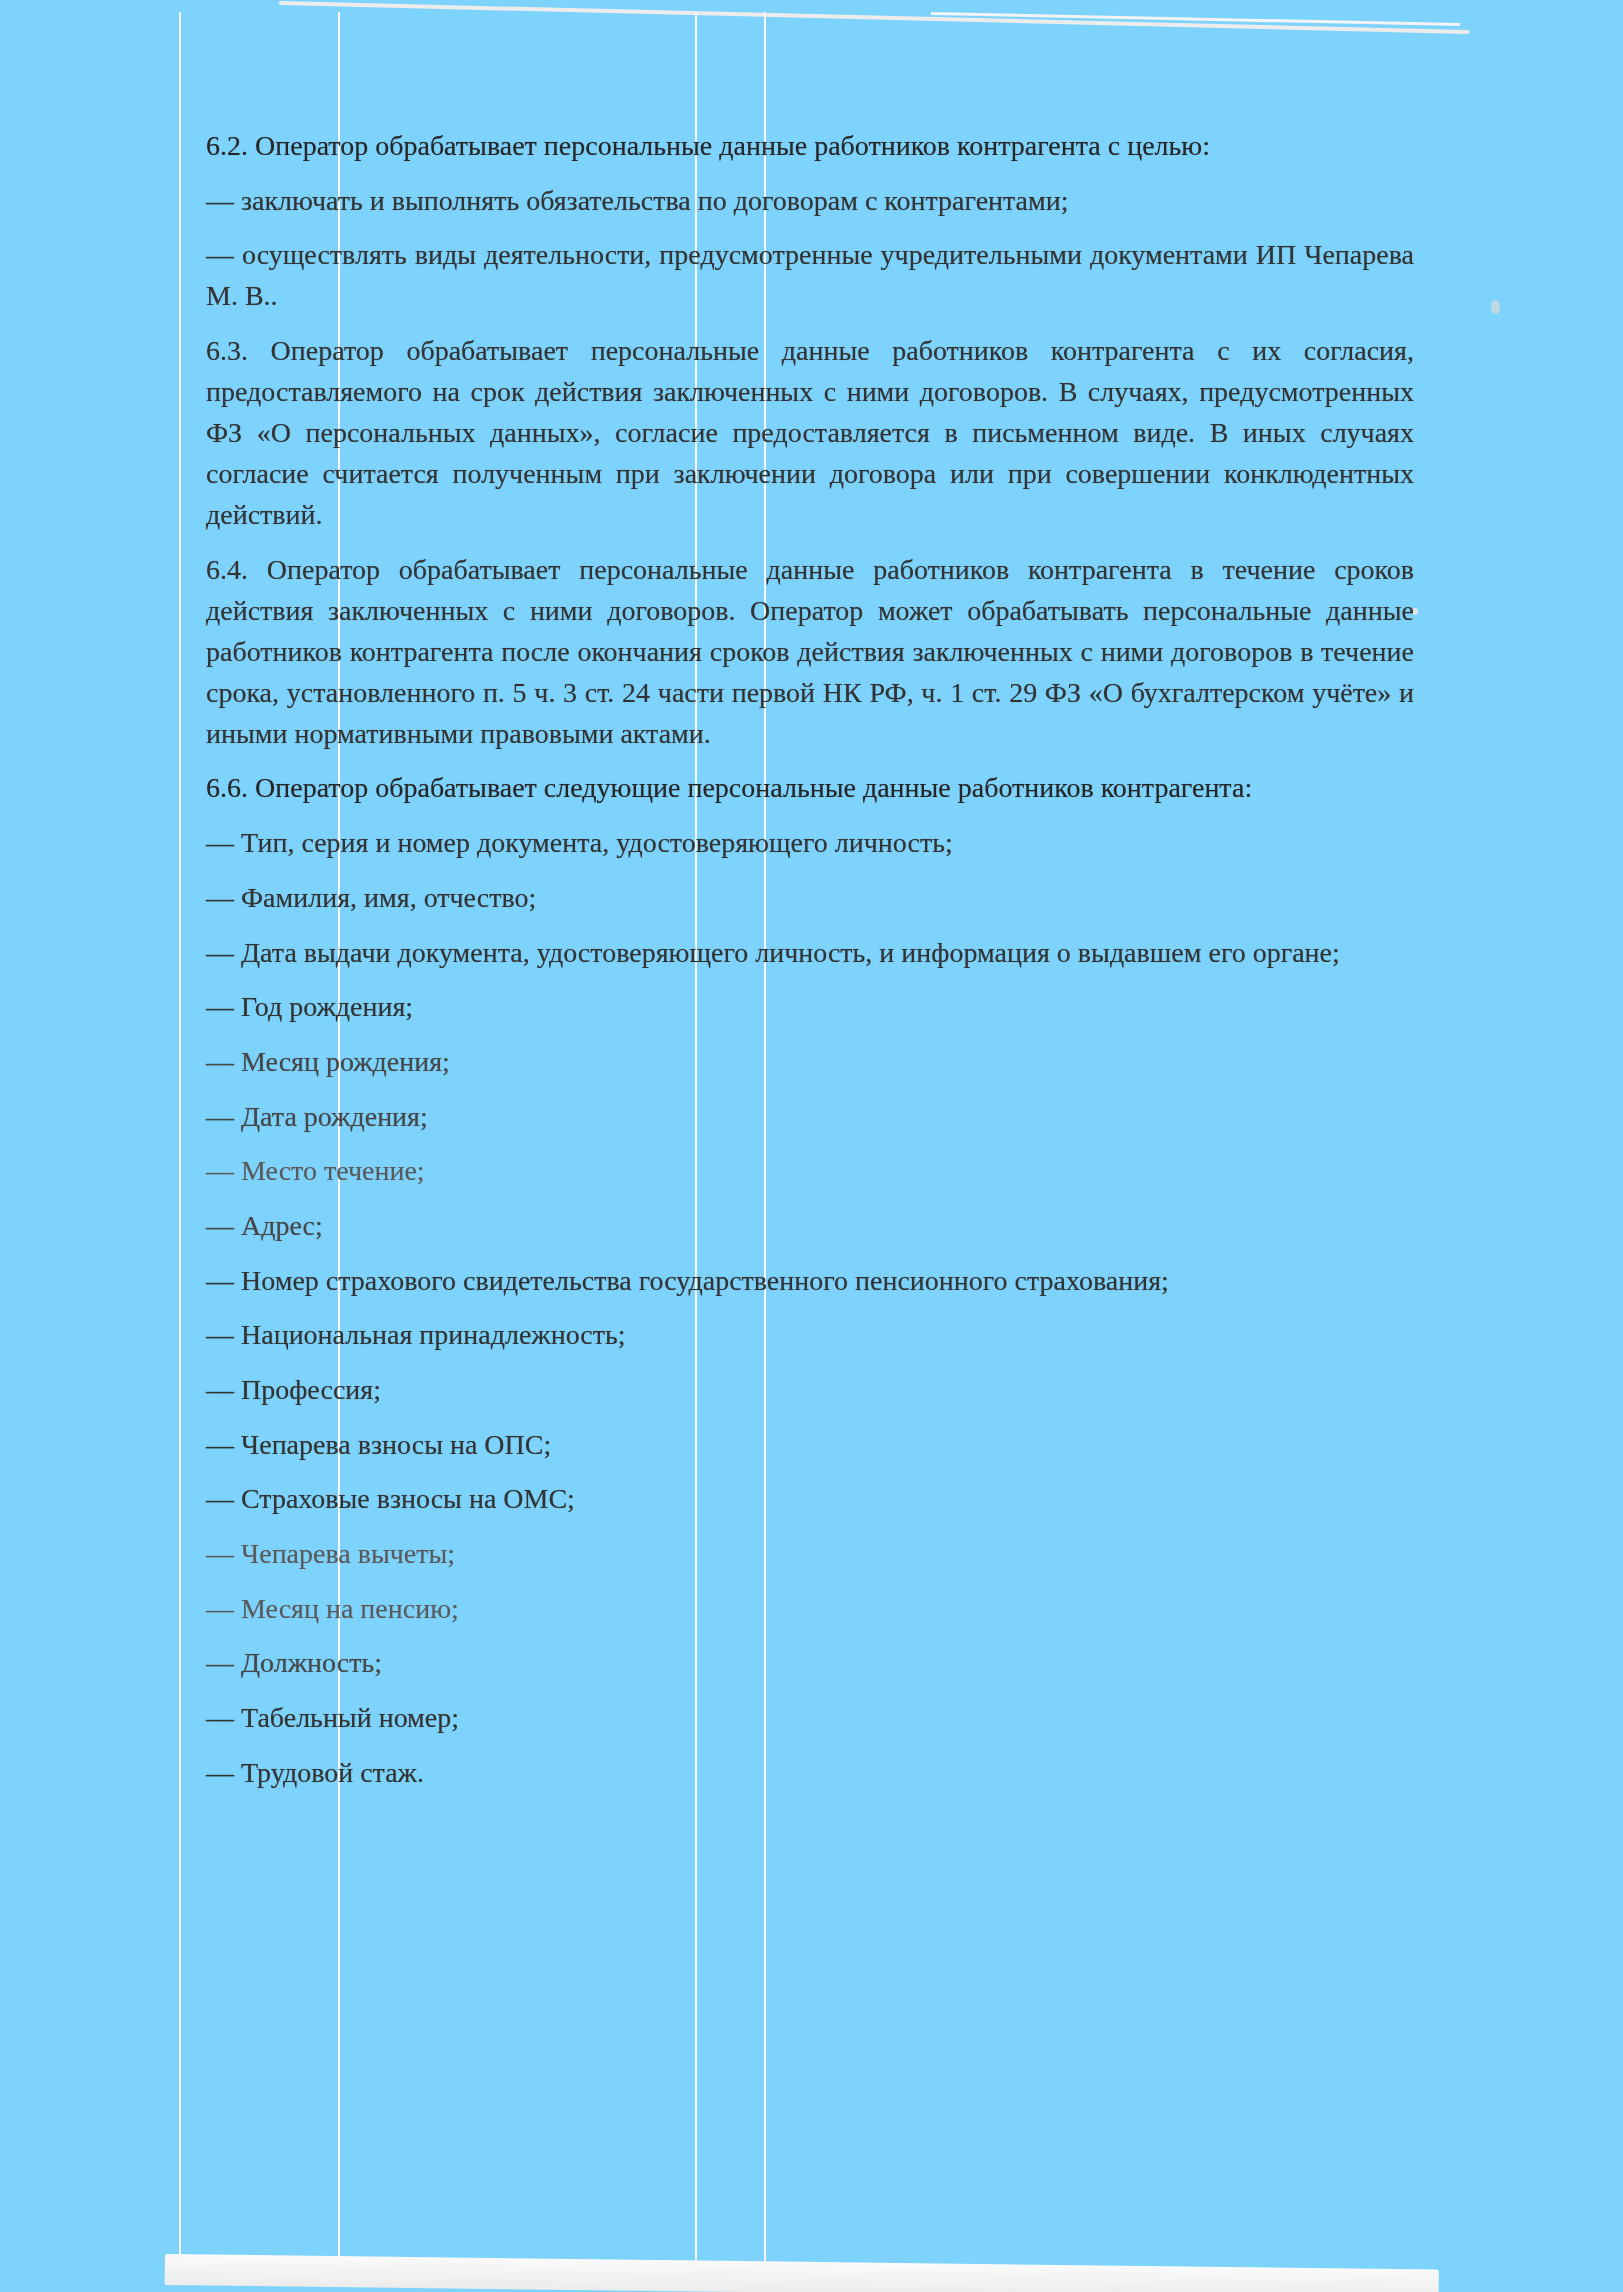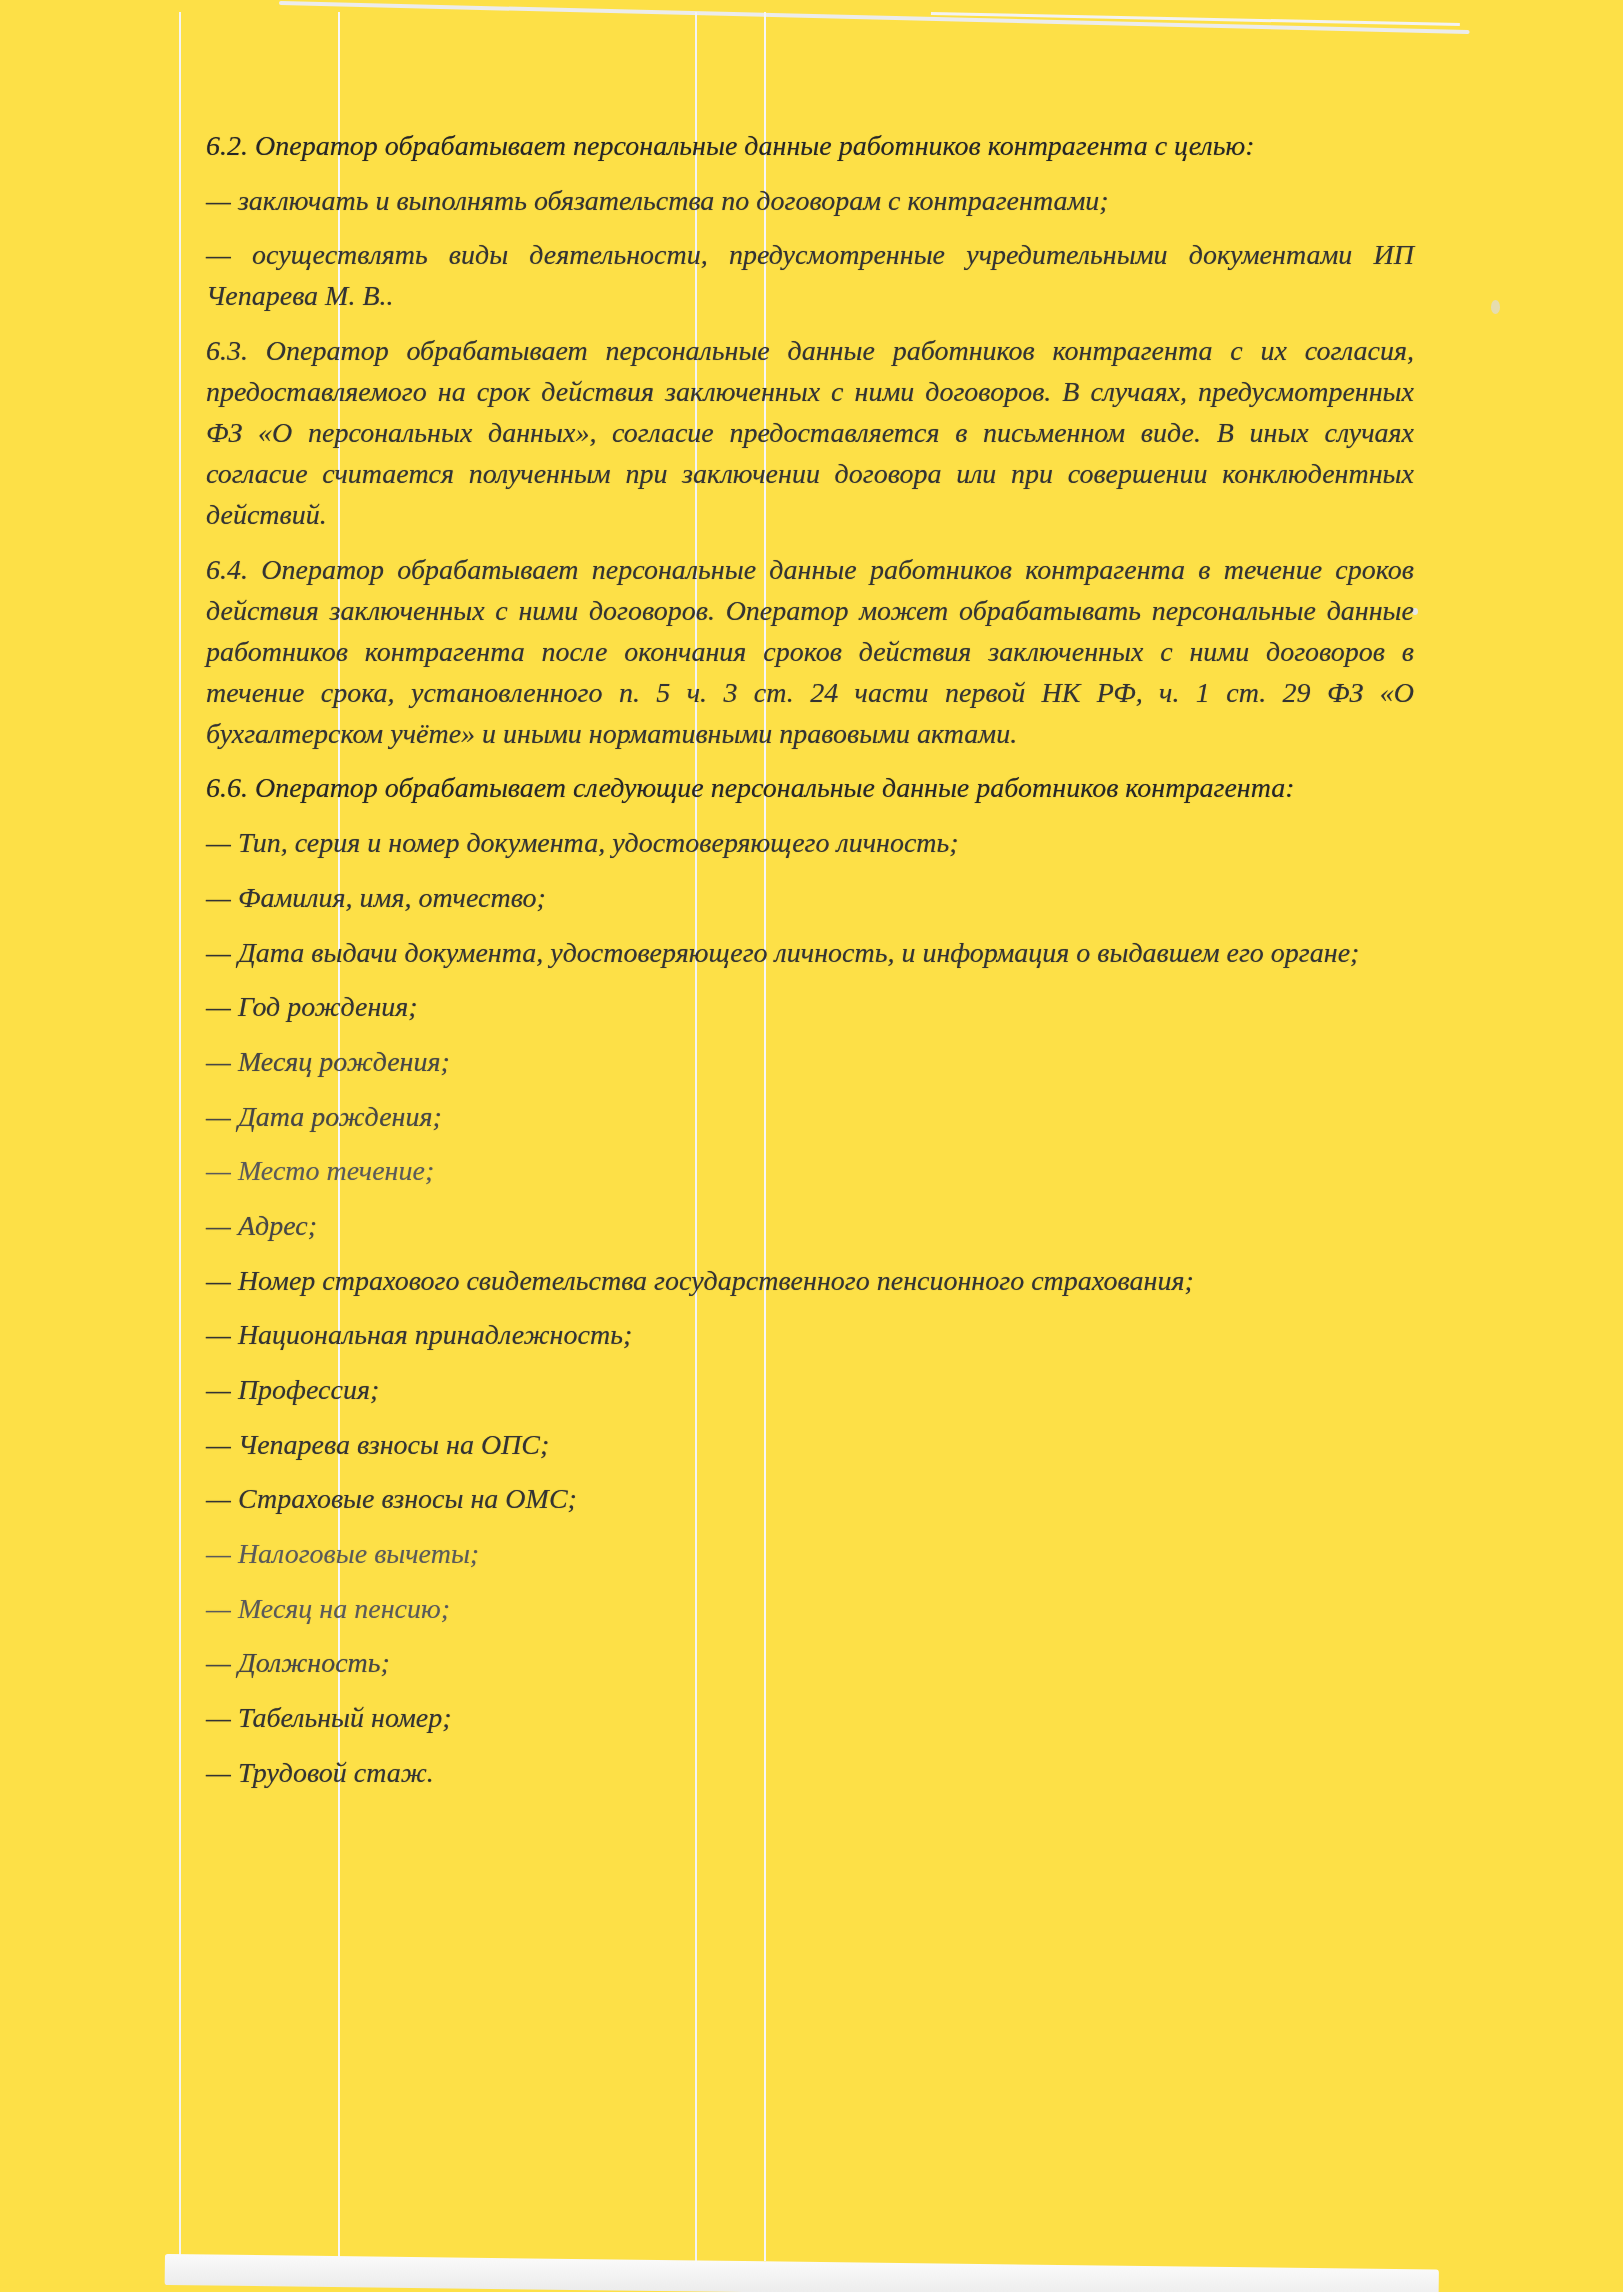--- a/index.html
+++ b/index.html
@@ -4,24 +4,23 @@
 <style>
   html, body {
     margin: 0;
     padding: 0;
     background: #ffffff;
   }
   .page {
     position: relative;
     width: 1623px;
     height: 2293px;
-    background: #fde047;
+    background: #7dd3fc;
     overflow: hidden;
     font-family: "Liberation Serif", "DejaVu Serif", serif;
-    font-style: italic;
   }
   .content {
     position: absolute;
     left: 206px;
     top: 125px;
     width: 1208px;
     font-size: 28px;
     line-height: 41px;
     color: #333333;
     text-shadow: 0 0 1px rgba(45,45,45,0.45);
@@ -100,21 +99,21 @@
     <p>— Год рождения;</p>
     <p class="semifaint">— Месяц рождения;</p>
     <p class="semifaint">— Дата рождения;</p>
     <p class="faint">— Место течение;</p>
     <p class="semifaint">— Адрес;</p>
     <p>— Номер страхового свидетельства государственного пенсионного страхования;</p>
     <p>— Национальная принадлежность;</p>
     <p>— Профессия;</p>
     <p>— Чепарева взносы на ОПС;</p>
     <p>— Страховые взносы на ОМС;</p>
-    <p class="faint">— Налоговые вычеты;</p>
+    <p class="faint">— Чепарева вычеты;</p>
     <p class="faint">— Месяц на пенсию;</p>
     <p class="semifaint">— Должность;</p>
     <p>— Табельный номер;</p>
     <p>— Трудовой стаж.</p>
 
   </div>
 </div>
 
 
 </body></html>

